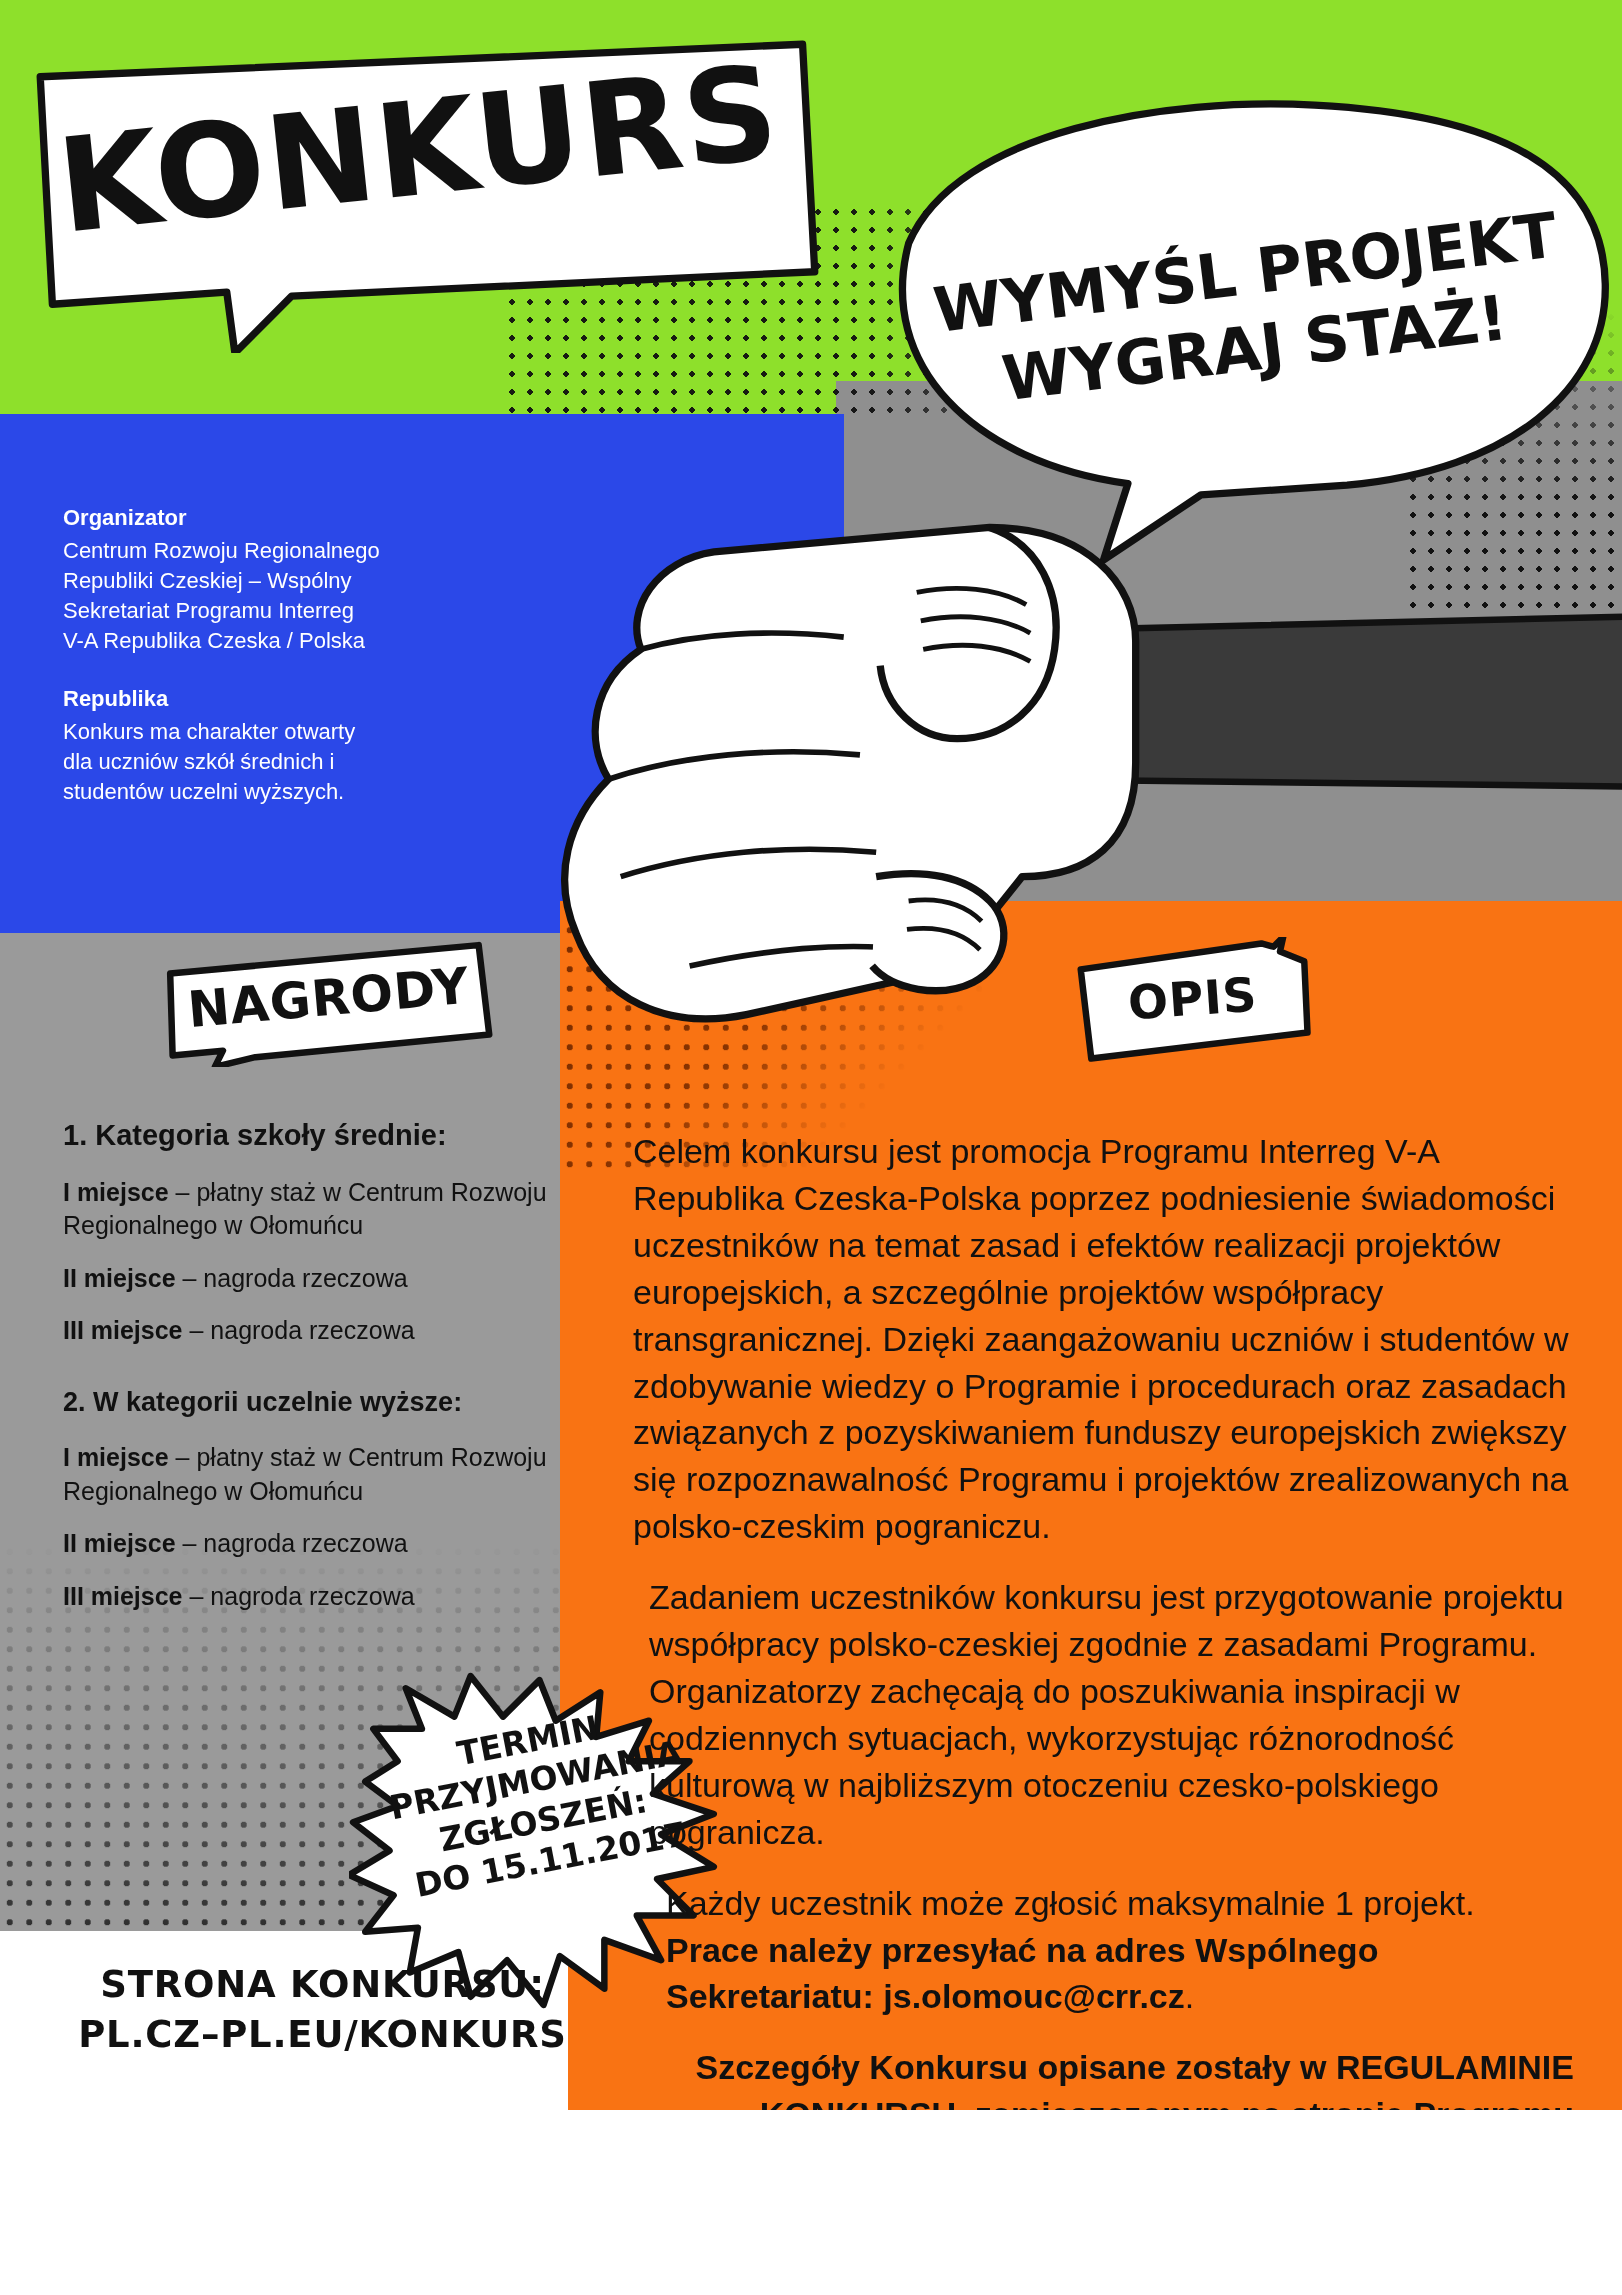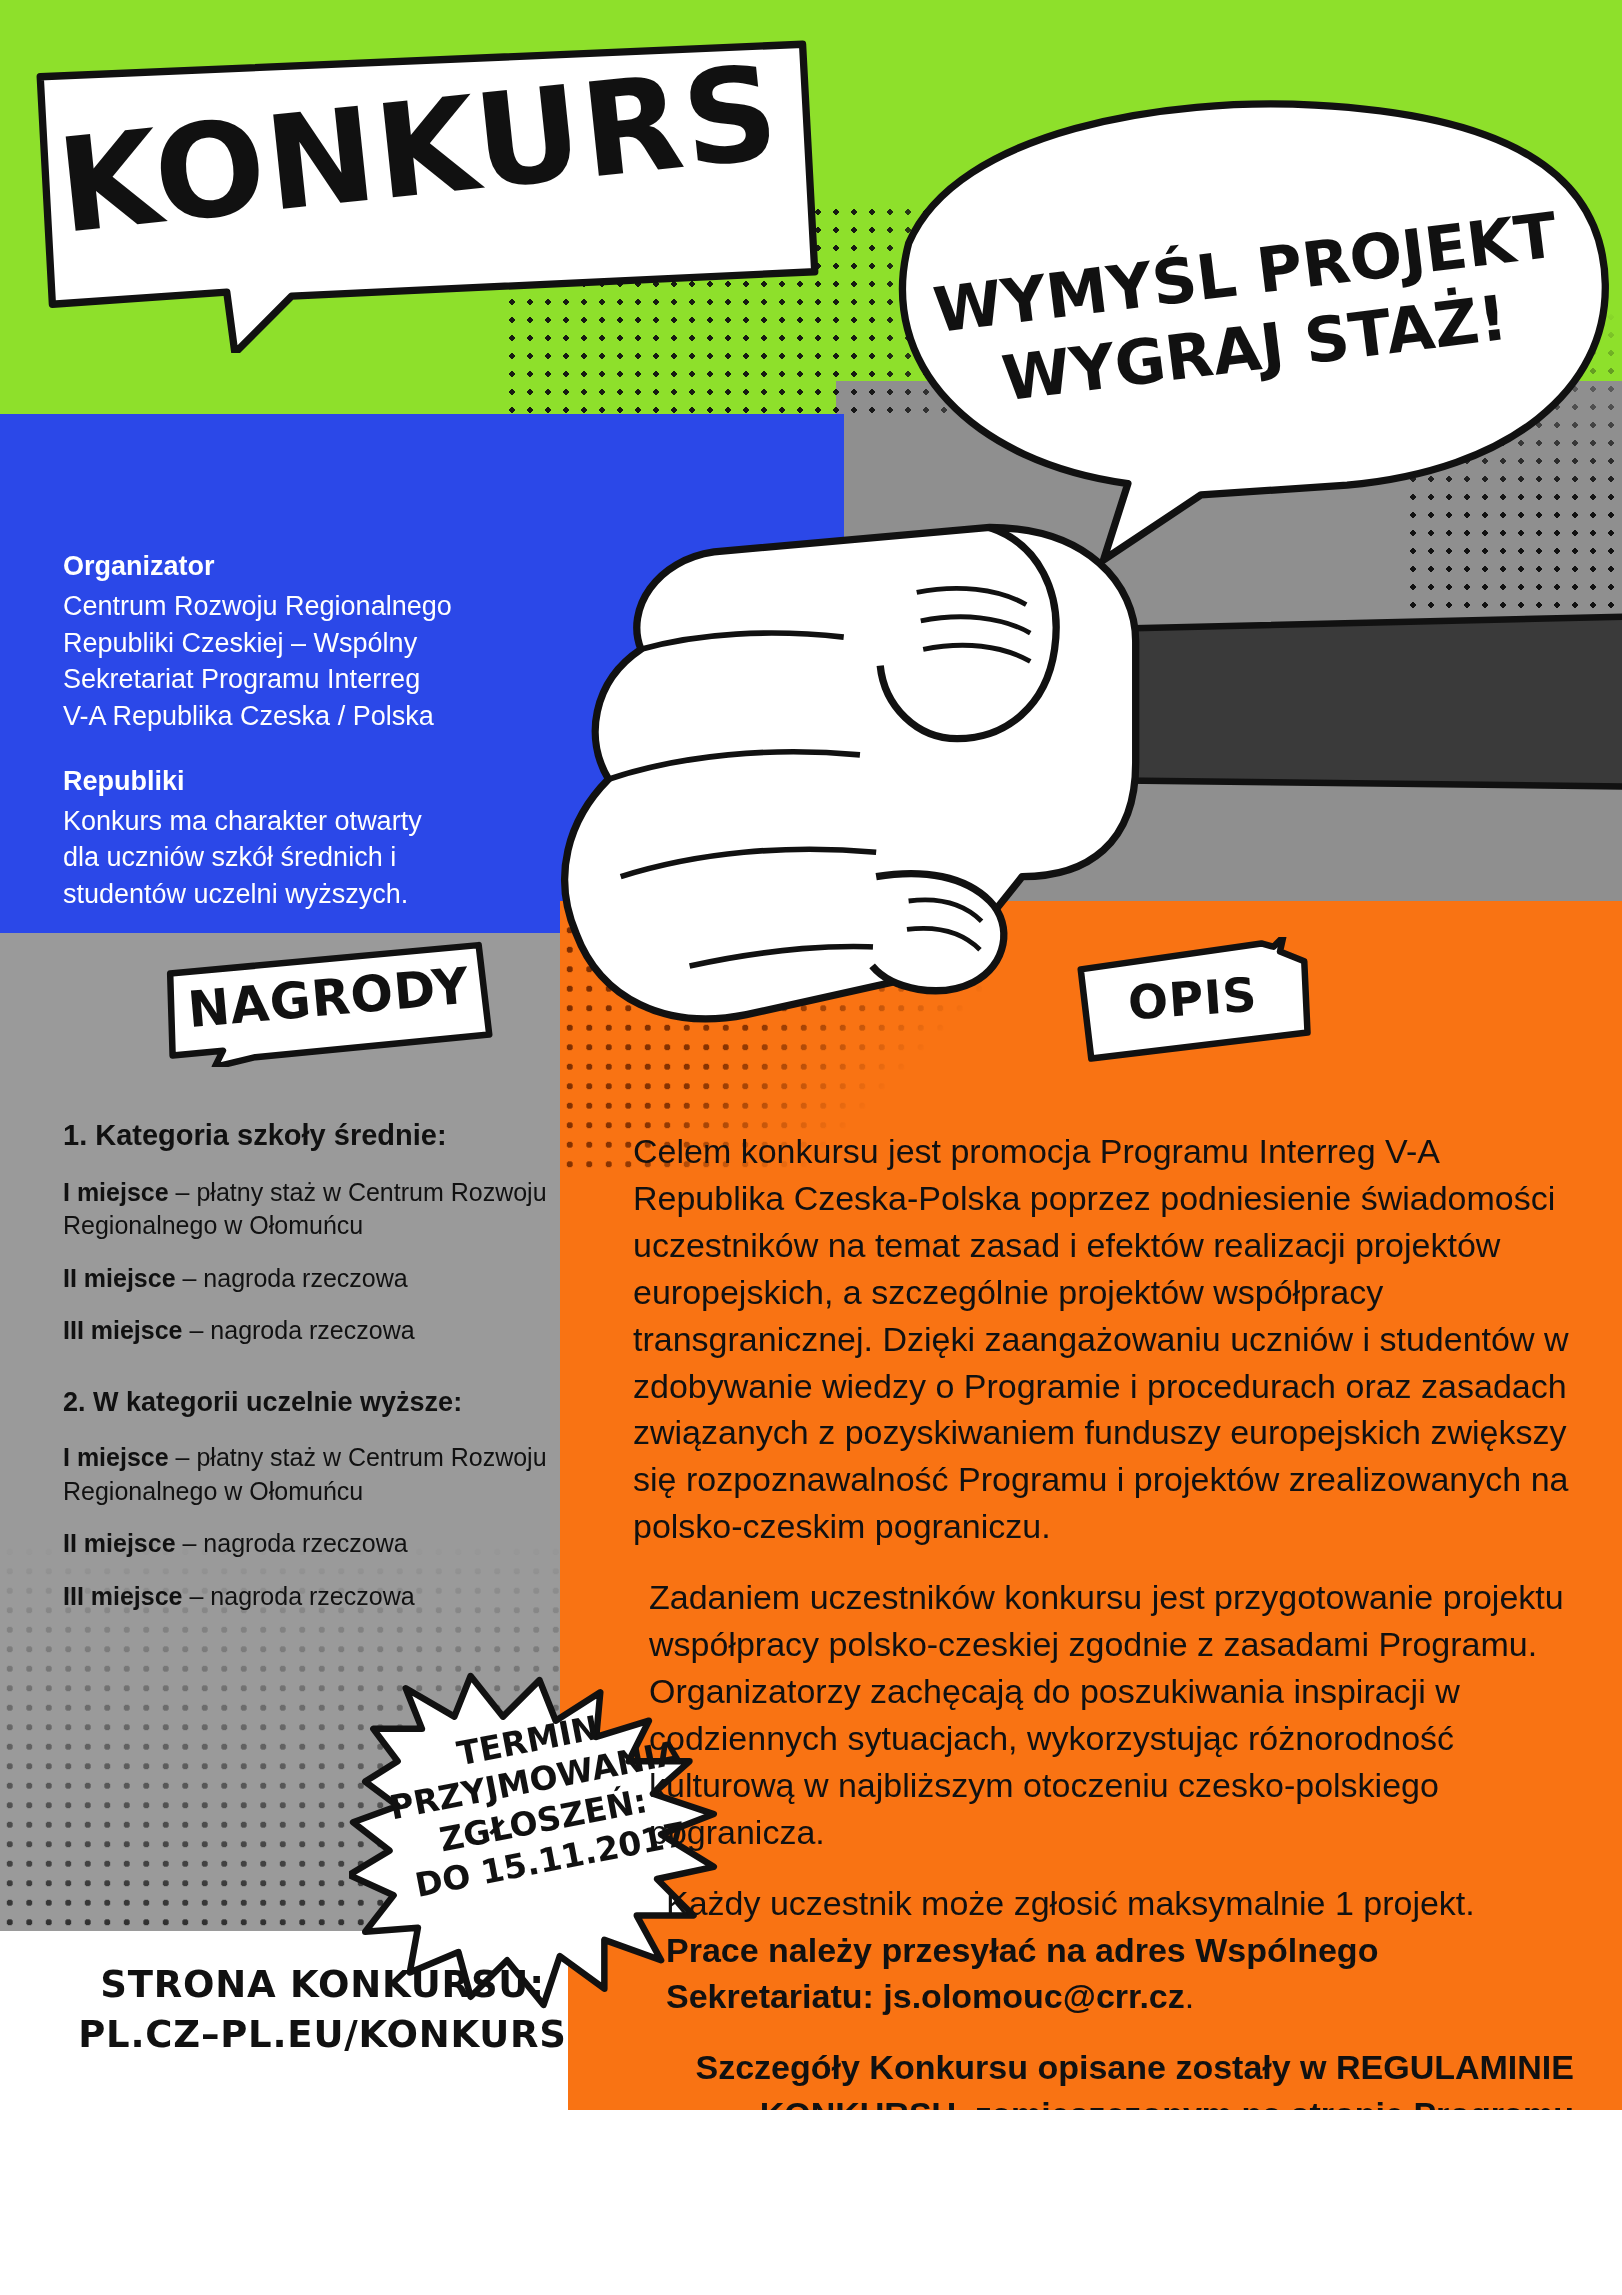--- a/index.html
+++ b/index.html
@@ -71,22 +71,22 @@
   .wymysl-text{
     position:absolute;left:893px;top:235px;width:714px;
     font-family:"DejaVu Sans", sans-serif;font-weight:bold;
     font-size:62px;line-height:1.22;color:#111;
     transform:rotate(-7deg);
     text-align:center;
   }
 
   
   .organizer{
-    position:absolute;left:63px;top:548px;width:454px;color:#fff;
-    font-size:27px;line-height:1.36;
+    position:absolute;left:63px;top:503px;width:454px;color:#fff;
+    font-size:22px;line-height:1.36;
   }
   .organizer .hd{font-weight:bold;display:block;margin-bottom:3.2px;}
   .organizer .para{display:block;margin-bottom:28px;white-space:pre-line;}
 
   
   .fist{position:absolute;left:422px;top:495px;width:811px;height:609px;}
   .fist svg{width:100%;height:100%;display:block;}
   .sleeve{position:absolute;left:949px;top:600px;width:698px;height:211px;}
   .sleeve svg{width:100%;height:100%;display:block;}
 
@@ -169,21 +169,21 @@
   </div>
   <div class="wymysl-text" style="white-space:pre-line;">WYMYŚL PROJEKT
 WYGRAJ STAŻ!</div>
 
   <div class="organizer">
     <span class="hd">Organizator</span>
     <span class="para">Centrum Rozwoju Regionalnego
 Republiki Czeskiej – Wspólny
 Sekretariat Programu Interreg
 V-A Republika Czeska / Polska</span>
-    <span class="hd">Republiki</span>
+    <span class="hd">Republika</span>
     <span class="para">Konkurs ma charakter otwarty
 dla uczniów szkół średnich i
 studentów uczelni wyższych.</span>
   </div>
 
   <div class="sleeve">
     <svg viewBox="0 0 860 260" preserveAspectRatio="none">
       <path d="M10,40 L855,20 L855,230 L20,220 Z" fill="#3a3a3a" stroke="#111" stroke-width="8"></path>
       <path d="M10,40 L150,30 L160,225 L20,220 Z" fill="#ffffff" stroke="#111" stroke-width="8"></path>
     </svg>

